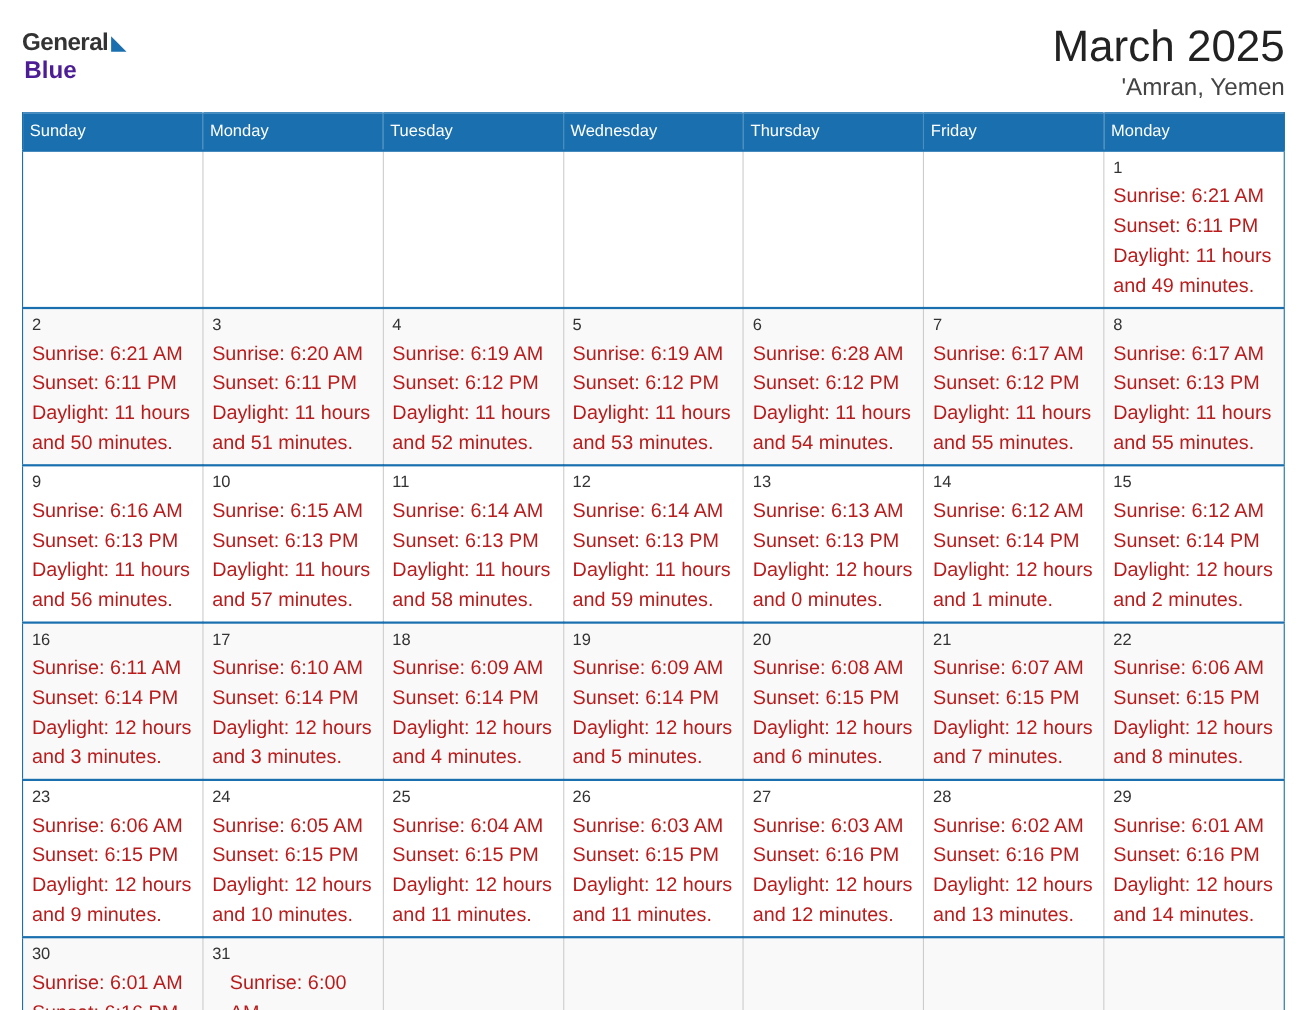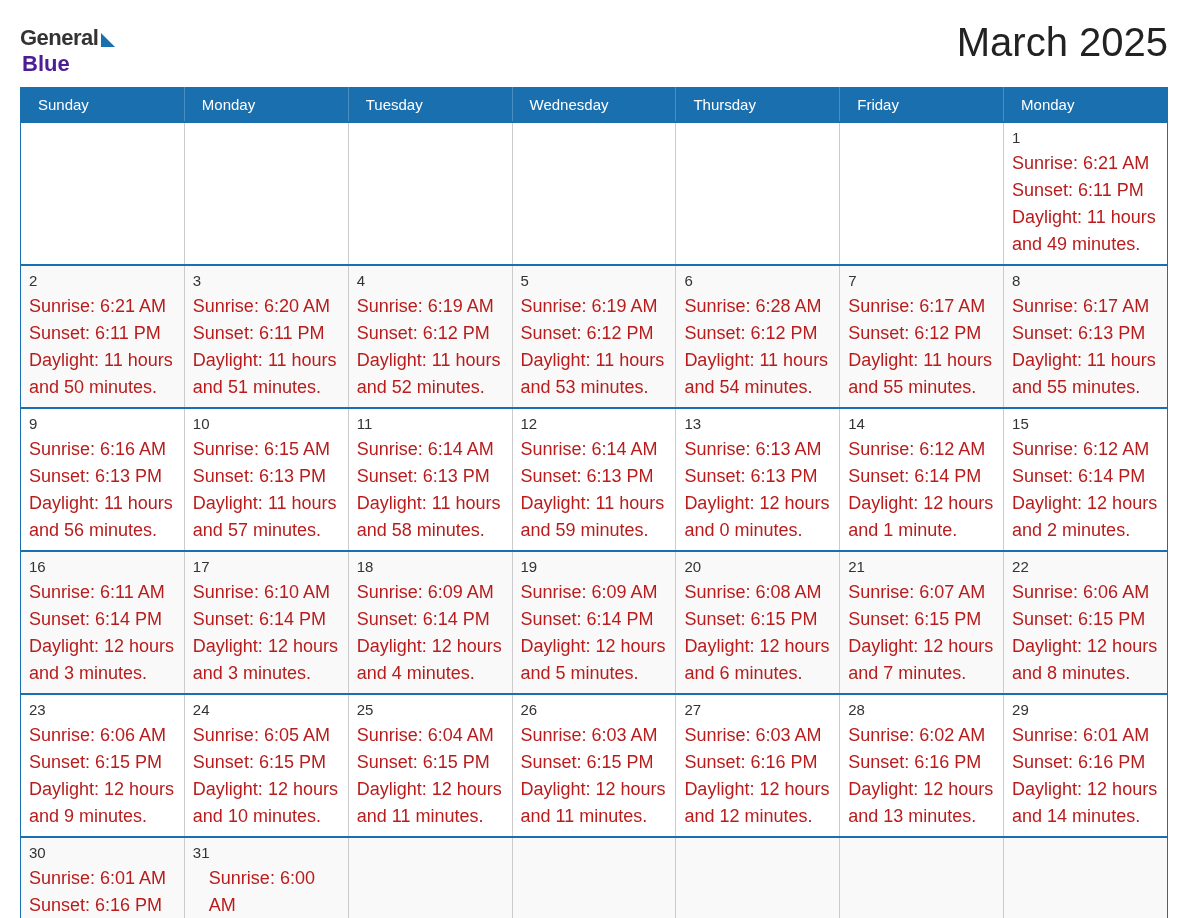--- a/index.html
+++ b/index.html
@@ -67,21 +67,21 @@
       border-collapse: collapse;
       border: 1px solid #1a6faf;
     }
     .calendar thead tr {
       background-color: #1a6faf;
     }
     .calendar thead th {
       color: #fff;
       font-size: 15px;
       font-weight: normal;
-      padding: 8px 17px;
+      padding: 8px 6px;
       text-align: left;
       border-right: 1px solid #4a8fbf;
     }
     .calendar thead th:last-child {
       border-right: none;
     }
     .calendar tbody tr {
       border-top: 2px solid #1a6faf;
     }
     .calendar tbody td {
@@ -121,20 +121,21 @@
 <div class="header">
   <div class="logo">
     <div class="logo-top">
       <span class="logo-general">General</span>
       <div class="logo-triangle"></div>
     </div>
     <span class="logo-sub">Blue</span>
   </div>
   <div class="title-block">
     <div class="month-title">March 2025</div>
+    <div class="location-title">'Amran, Yemen</div>
   </div>
 </div>
 
 <table class="calendar">
   <thead>
     <tr>
     <th>Sunday</th>
         <th>Monday</th>
         <th>Tuesday</th>
         <th>Wednesday</th>

